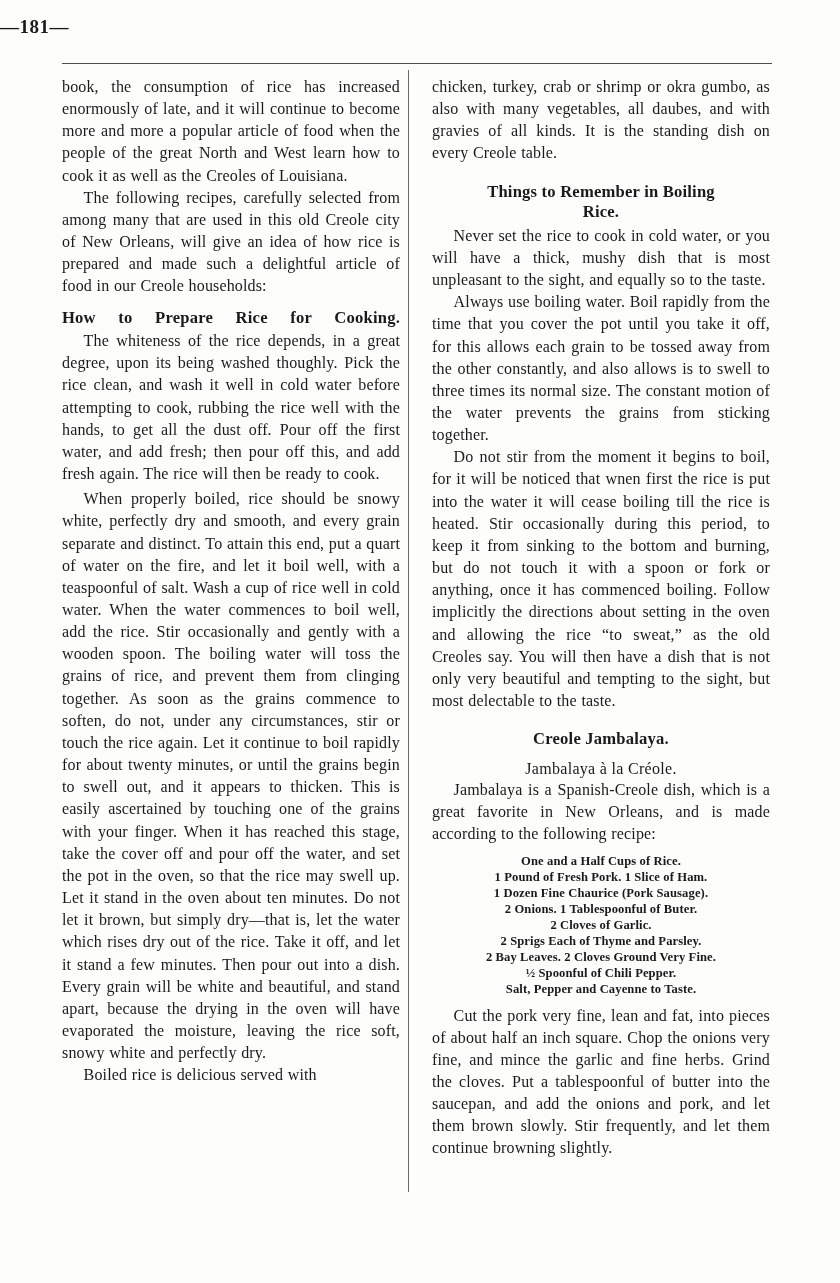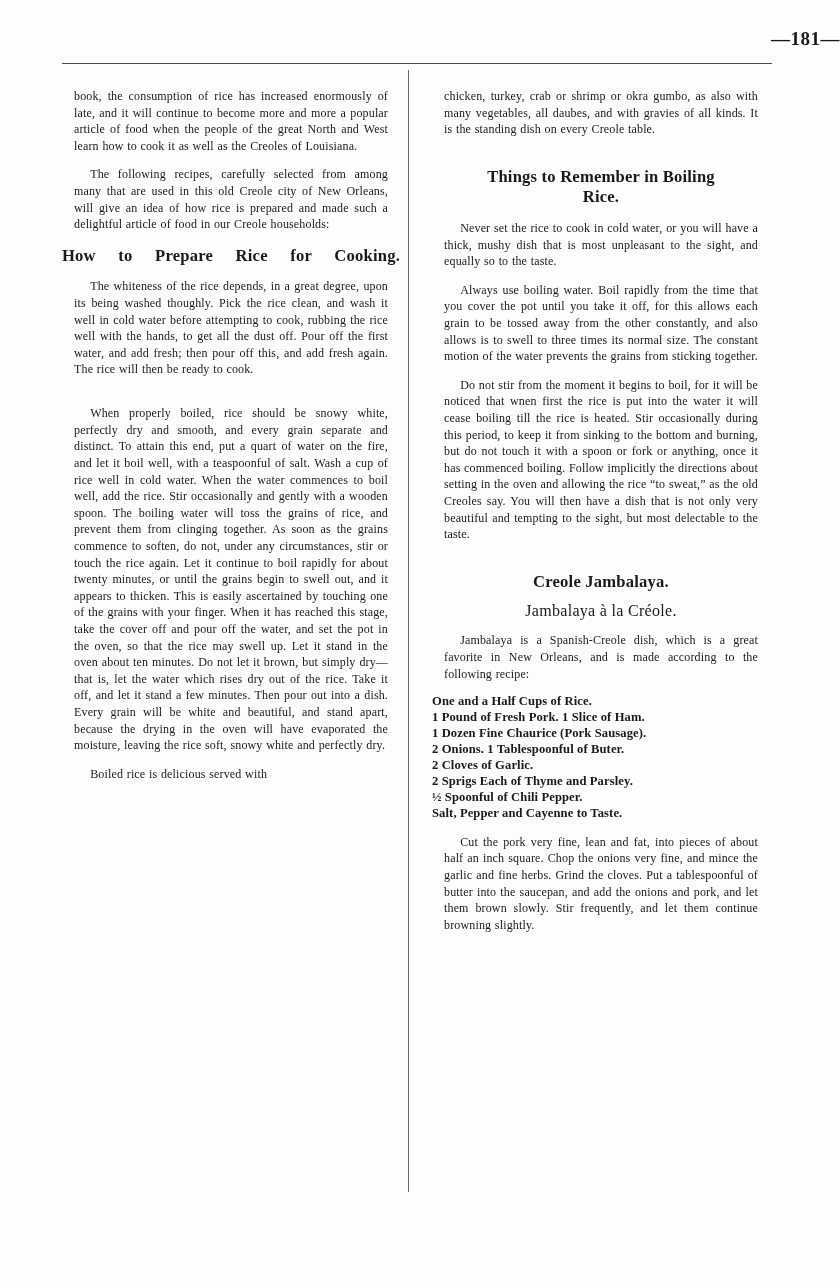--- a/index.html
+++ b/index.html
@@ -17,24 +17,24 @@
     width: 840px;
     height: 1283px;
     background: #fdfdfc;
     overflow: hidden;
     box-sizing: border-box;
   }
 
   
   .folio {
     position: absolute;
-    top: 28px;
+    top: 16px;
     left: 0;
     width: 840px;
-    text-align: right;
+    text-align: left;
     font-size: 19px;
     font-weight: 700;
     letter-spacing: 0.5px;
     font-family: "Liberation Serif", "DejaVu Serif", serif;
   }
 
   
   .head-rule {
     position: absolute;
     top: 63px;
@@ -65,25 +65,25 @@
   }
   .col {
     position: absolute;
     top: 0;
     width: 338px;
   }
   .col-left  { left: 62px; }
   .col-right { left: 432px; }
 
   p.para {
-    margin: 12px;
+    margin: 0;
     text-indent: 1.35em;
     text-align: justify;
     text-align-last: left;
-    font-size: 12px;
+    font-size: 16px;
     line-height: 1.385;
     letter-spacing: 0.15px;
     word-spacing: 0.5px;
     hyphens: none;
   }
   p.para.cont { text-indent: 0; }
 
   h2.head {
     margin: 9px 0 2px 0;
     font-family: Liberation Serif, serif;
@@ -102,21 +102,21 @@
   .subhead {
     margin: 10px 0 1px 0;
     text-align: center;
     font-size: 16px;
     letter-spacing: 0.3px;
   }
 
   
   .ingredients {
     margin: 9px 0 7px 0;
-    text-align: left;
+    text-align: center;
     font-size: 12.6px;
     line-height: 1.265;
     letter-spacing: 0.1px;
     font-weight: 600;
   }
   .ingredients .ing-line {
     display: block;
     white-space: nowrap;
   }
 
@@ -176,20 +176,21 @@
 
       <p class="para">Jambalaya is a Spanish-Creole dish, which is a great favorite in New Orleans, and is made according to the following recipe:</p>
 
       <div class="ingredients">
           <span class="ing-line">One and a Half Cups of Rice.</span>
           <span class="ing-line">1 Pound of Fresh Pork.      1 Slice of Ham.</span>
           <span class="ing-line">1 Dozen Fine Chaurice (Pork Sausage).</span>
           <span class="ing-line">2 Onions.            1 Tablespoonful of Buter.</span>
           <span class="ing-line">2 Cloves of Garlic.</span>
           <span class="ing-line">2 Sprigs Each of Thyme and Parsley.</span>
+          <span class="ing-line">2 Bay Leaves.  2 Cloves  Ground Very Fine.</span>
           <span class="ing-line">½ Spoonful of Chili Pepper.</span>
           <span class="ing-line">Salt, Pepper and Cayenne to Taste.</span>
         </div>
 
       <p class="para">Cut the pork very fine, lean and fat, into pieces of about half an inch square. Chop the onions very fine, and mince the garlic and fine herbs. Grind the cloves. Put a tablespoonful of butter into the saucepan, and add the onions and pork, and let them brown slowly. Stir frequently, and let them continue browning slightly.</p>
     </div>
 
   </div>
 </div>
 

